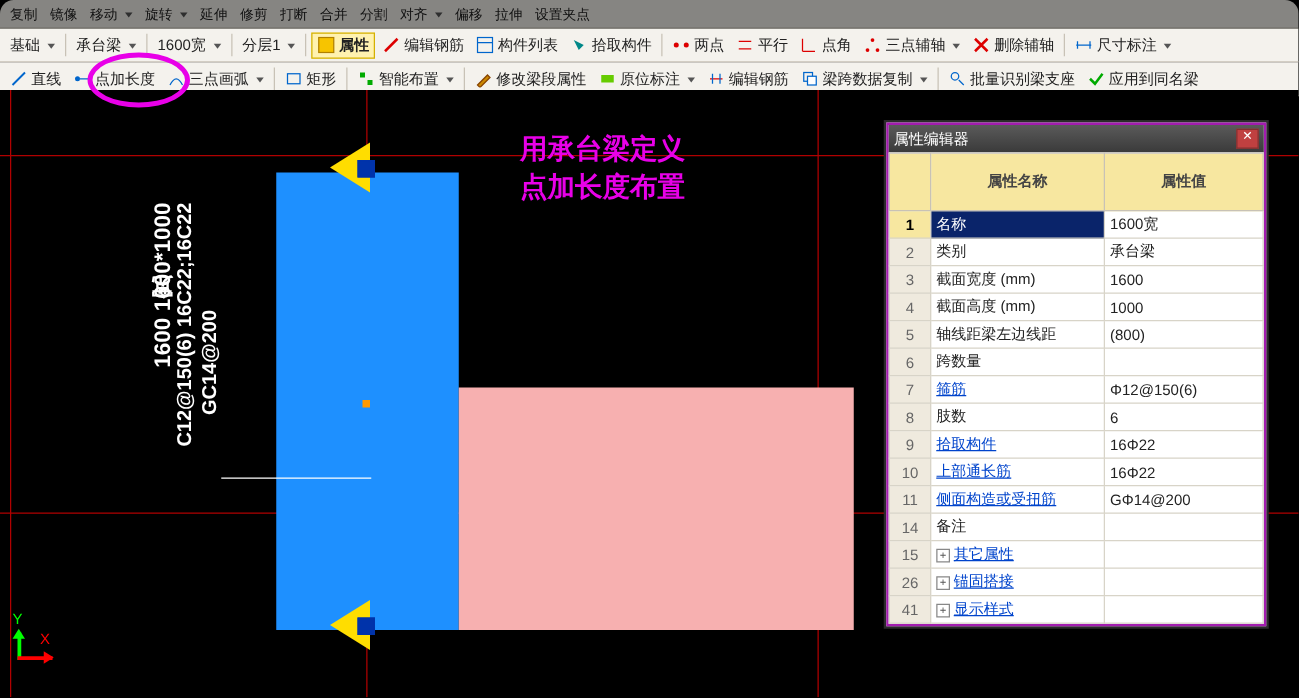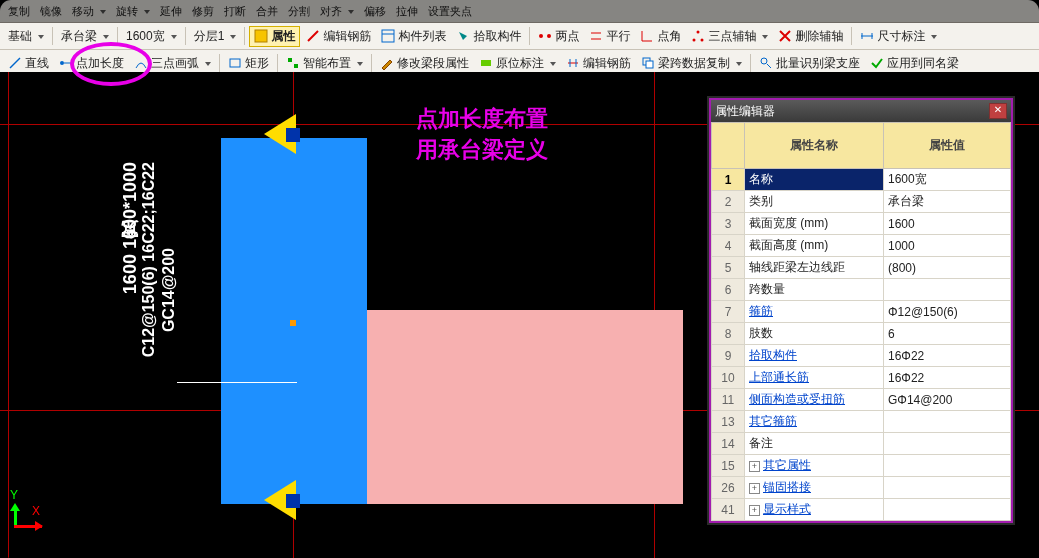--- a/index.html
+++ b/index.html
@@ -278,22 +278,22 @@
   <div class="sq-y" style="left:286px;top:422px;"></div>
   <div class="sq-o" style="left:290px;top:248px;"></div>
 
   <div class="wline" style="left:177px;top:310px;width:120px;"></div>
 
   <div class="vtxt" style="left:118px;top:90px;">1600宽 1600*1000</div>
   <div class="vtxt" style="left:140px;top:90px;font-size:16px;">C12@150(6) 16C22;16C22</div>
   <div class="vtxt" style="left:160px;top:176px;font-size:16px;">GC14@200</div>
 
   <div class="anno" style="left:416px;top:32px;">
-    <div>点加长度布置</div>
-        <div>用承台梁定义</div>
+    <div>用承台梁定义</div>
+        <div>点加长度布置</div>
   </div>
 
   <div class="arrow-y" style="left:14px;bottom:30px;"></div>
   <div class="axisY" style="left:10px;bottom:56px;">Y</div>
   <div class="arrow-x" style="left:14px;bottom:30px;"></div>
   <div class="axisX" style="left:32px;bottom:40px;">X</div>
 </div>
 
 <div class="circle" style="left:70px;top:42px;width:74px;height:36px;"></div>
 
@@ -360,25 +360,20 @@
             <td class="idx">10</td>
             <td class="nm link">上部通长筋</td>
             <td>16Φ22</td>
           </tr>
           <tr>
             <td class="idx">11</td>
             <td class="nm link">侧面构造或受扭筋</td>
             <td>GΦ14@200</td>
           </tr>
           <tr>
-            <td class="idx">13</td>
-            <td class="nm link">其它箍筋</td>
-            <td></td>
-          </tr>
-          <tr>
             <td class="idx">14</td>
             <td class="nm">备注</td>
             <td></td>
           </tr>
           <tr>
             <td class="idx">15</td>
             <td class="nm link"><span class="plus">+</span>其它属性</td>
             <td></td>
           </tr>
           <tr>

